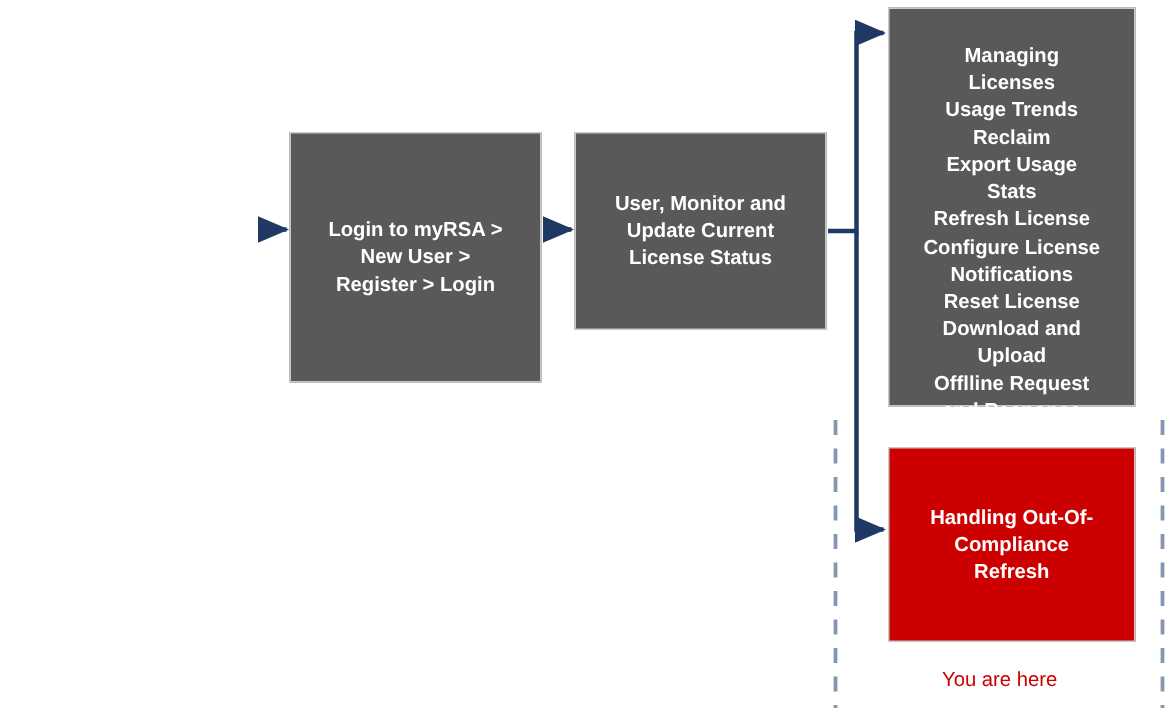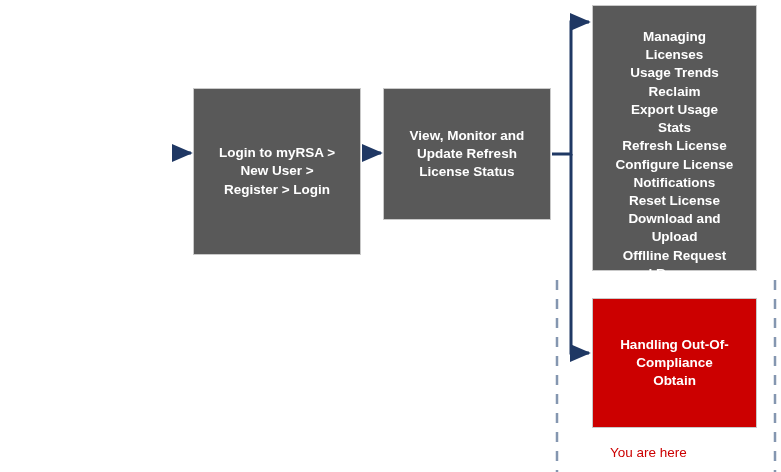--- a/index.html
+++ b/index.html
@@ -69,21 +69,21 @@
   #connectors {
     position: absolute;
     left: 0; top: 0;
     width: 781px; height: 472px;
     pointer-events: none;
   }
 
   
   #you-are-here {
     position: absolute;
-    left: 610px;
+    left: 628px;
     top: 445px;
     color: #cc0000;
     font-size: 13.5px;
     font-weight: normal;
     white-space: nowrap;
   }
 </style>
 </head>
 <body>
 
@@ -108,34 +108,34 @@
 
     <line x1="775" y1="280" x2="775" y2="472" stroke="#8496b0" stroke-width="2.5" stroke-dasharray="10,9"></line>
   </svg>
 
 
   <div class="node node-gray" id="node-login-myrsa">
     <span class="node-text">Login to myRSA &gt; New User &gt; Register &gt; Login</span>
   </div>
 
   <div class="node node-gray" id="node-view-monitor-update">
-    <span class="node-text">View, Monitor and Update Refresh License Status</span>
+    <span class="node-text">User, Monitor and Update Current License Status</span>
   </div>
 
   <div class="node node-gray" id="node-managing-licenses">
     <span class="node-text">Managing Licenses
 Usage Trends
 Reclaim
 Export Usage Stats
 Refresh License
 Configure License Notifications
 Reset License
 Download and Upload
 Offlline Request and Response</span>
   </div>
 
   <div class="node node-red" id="node-handling-out-of-compliance">
-    <span class="node-text">Handling Out-Of-Compliance Obtain</span>
+    <span class="node-text">Handling Out-Of-Compliance Refresh</span>
   </div>
 
   <div id="you-are-here">You are here</div>
 
 </div>
 
 </body></html>

